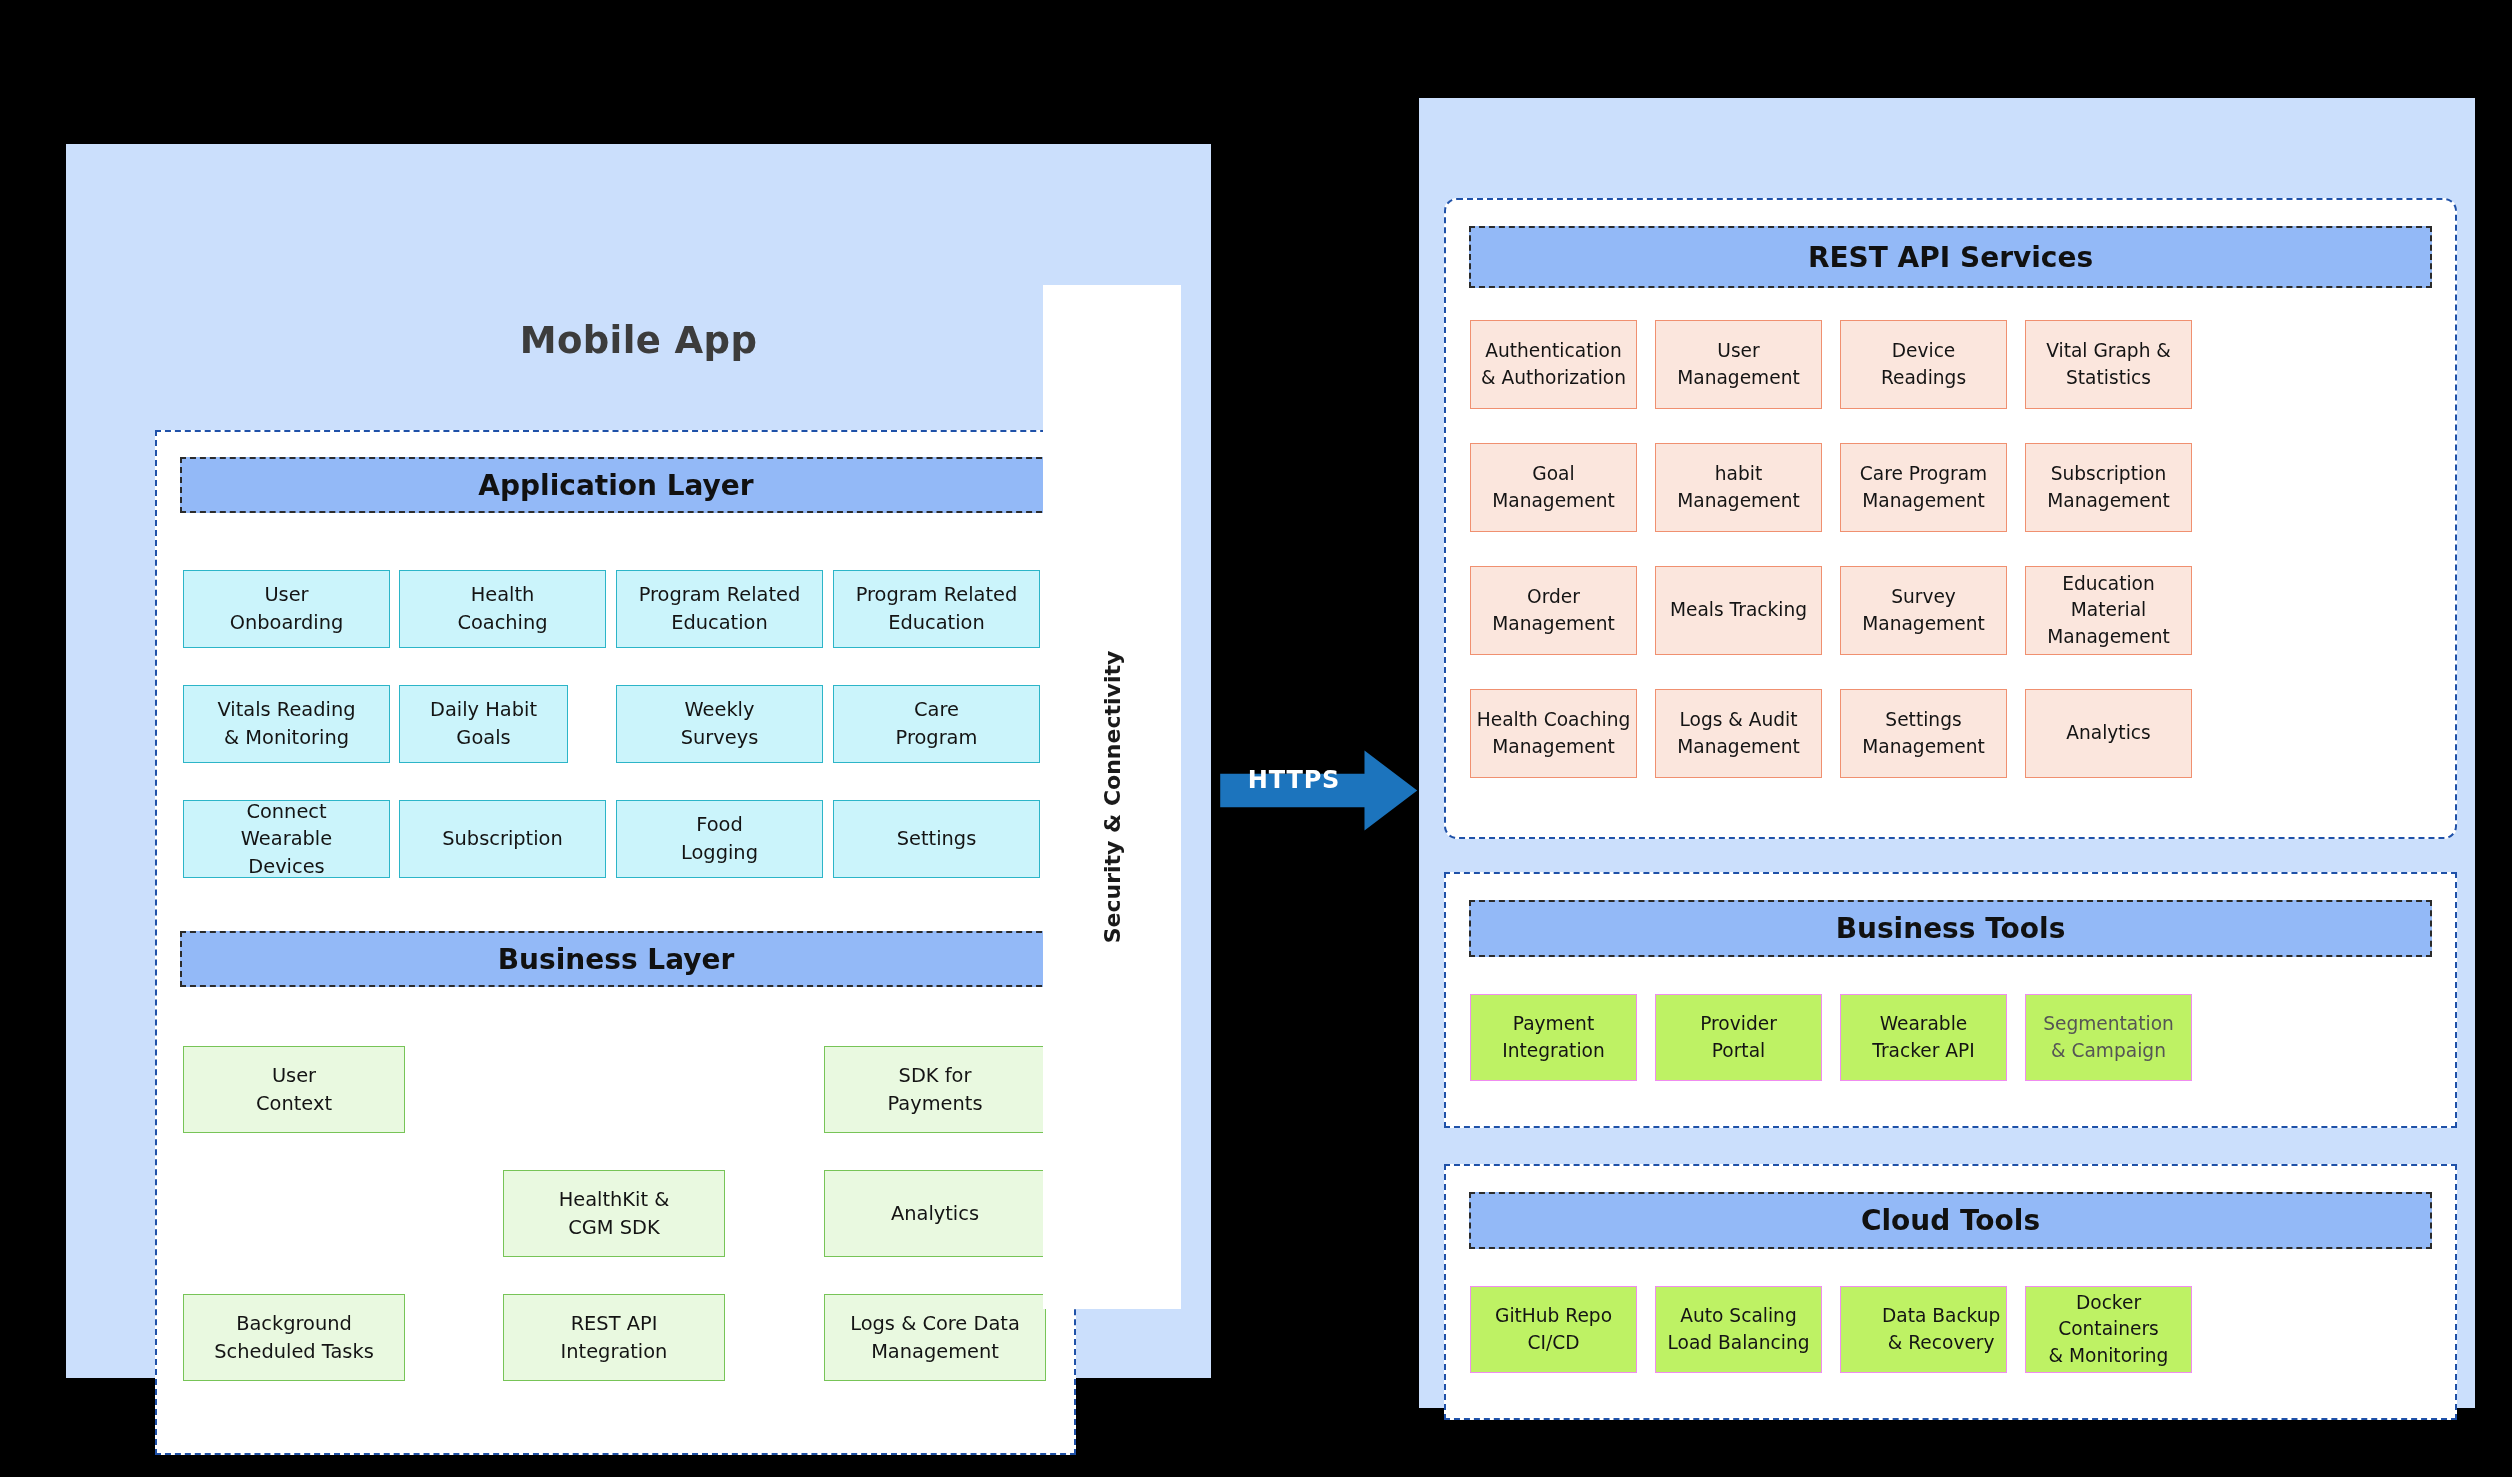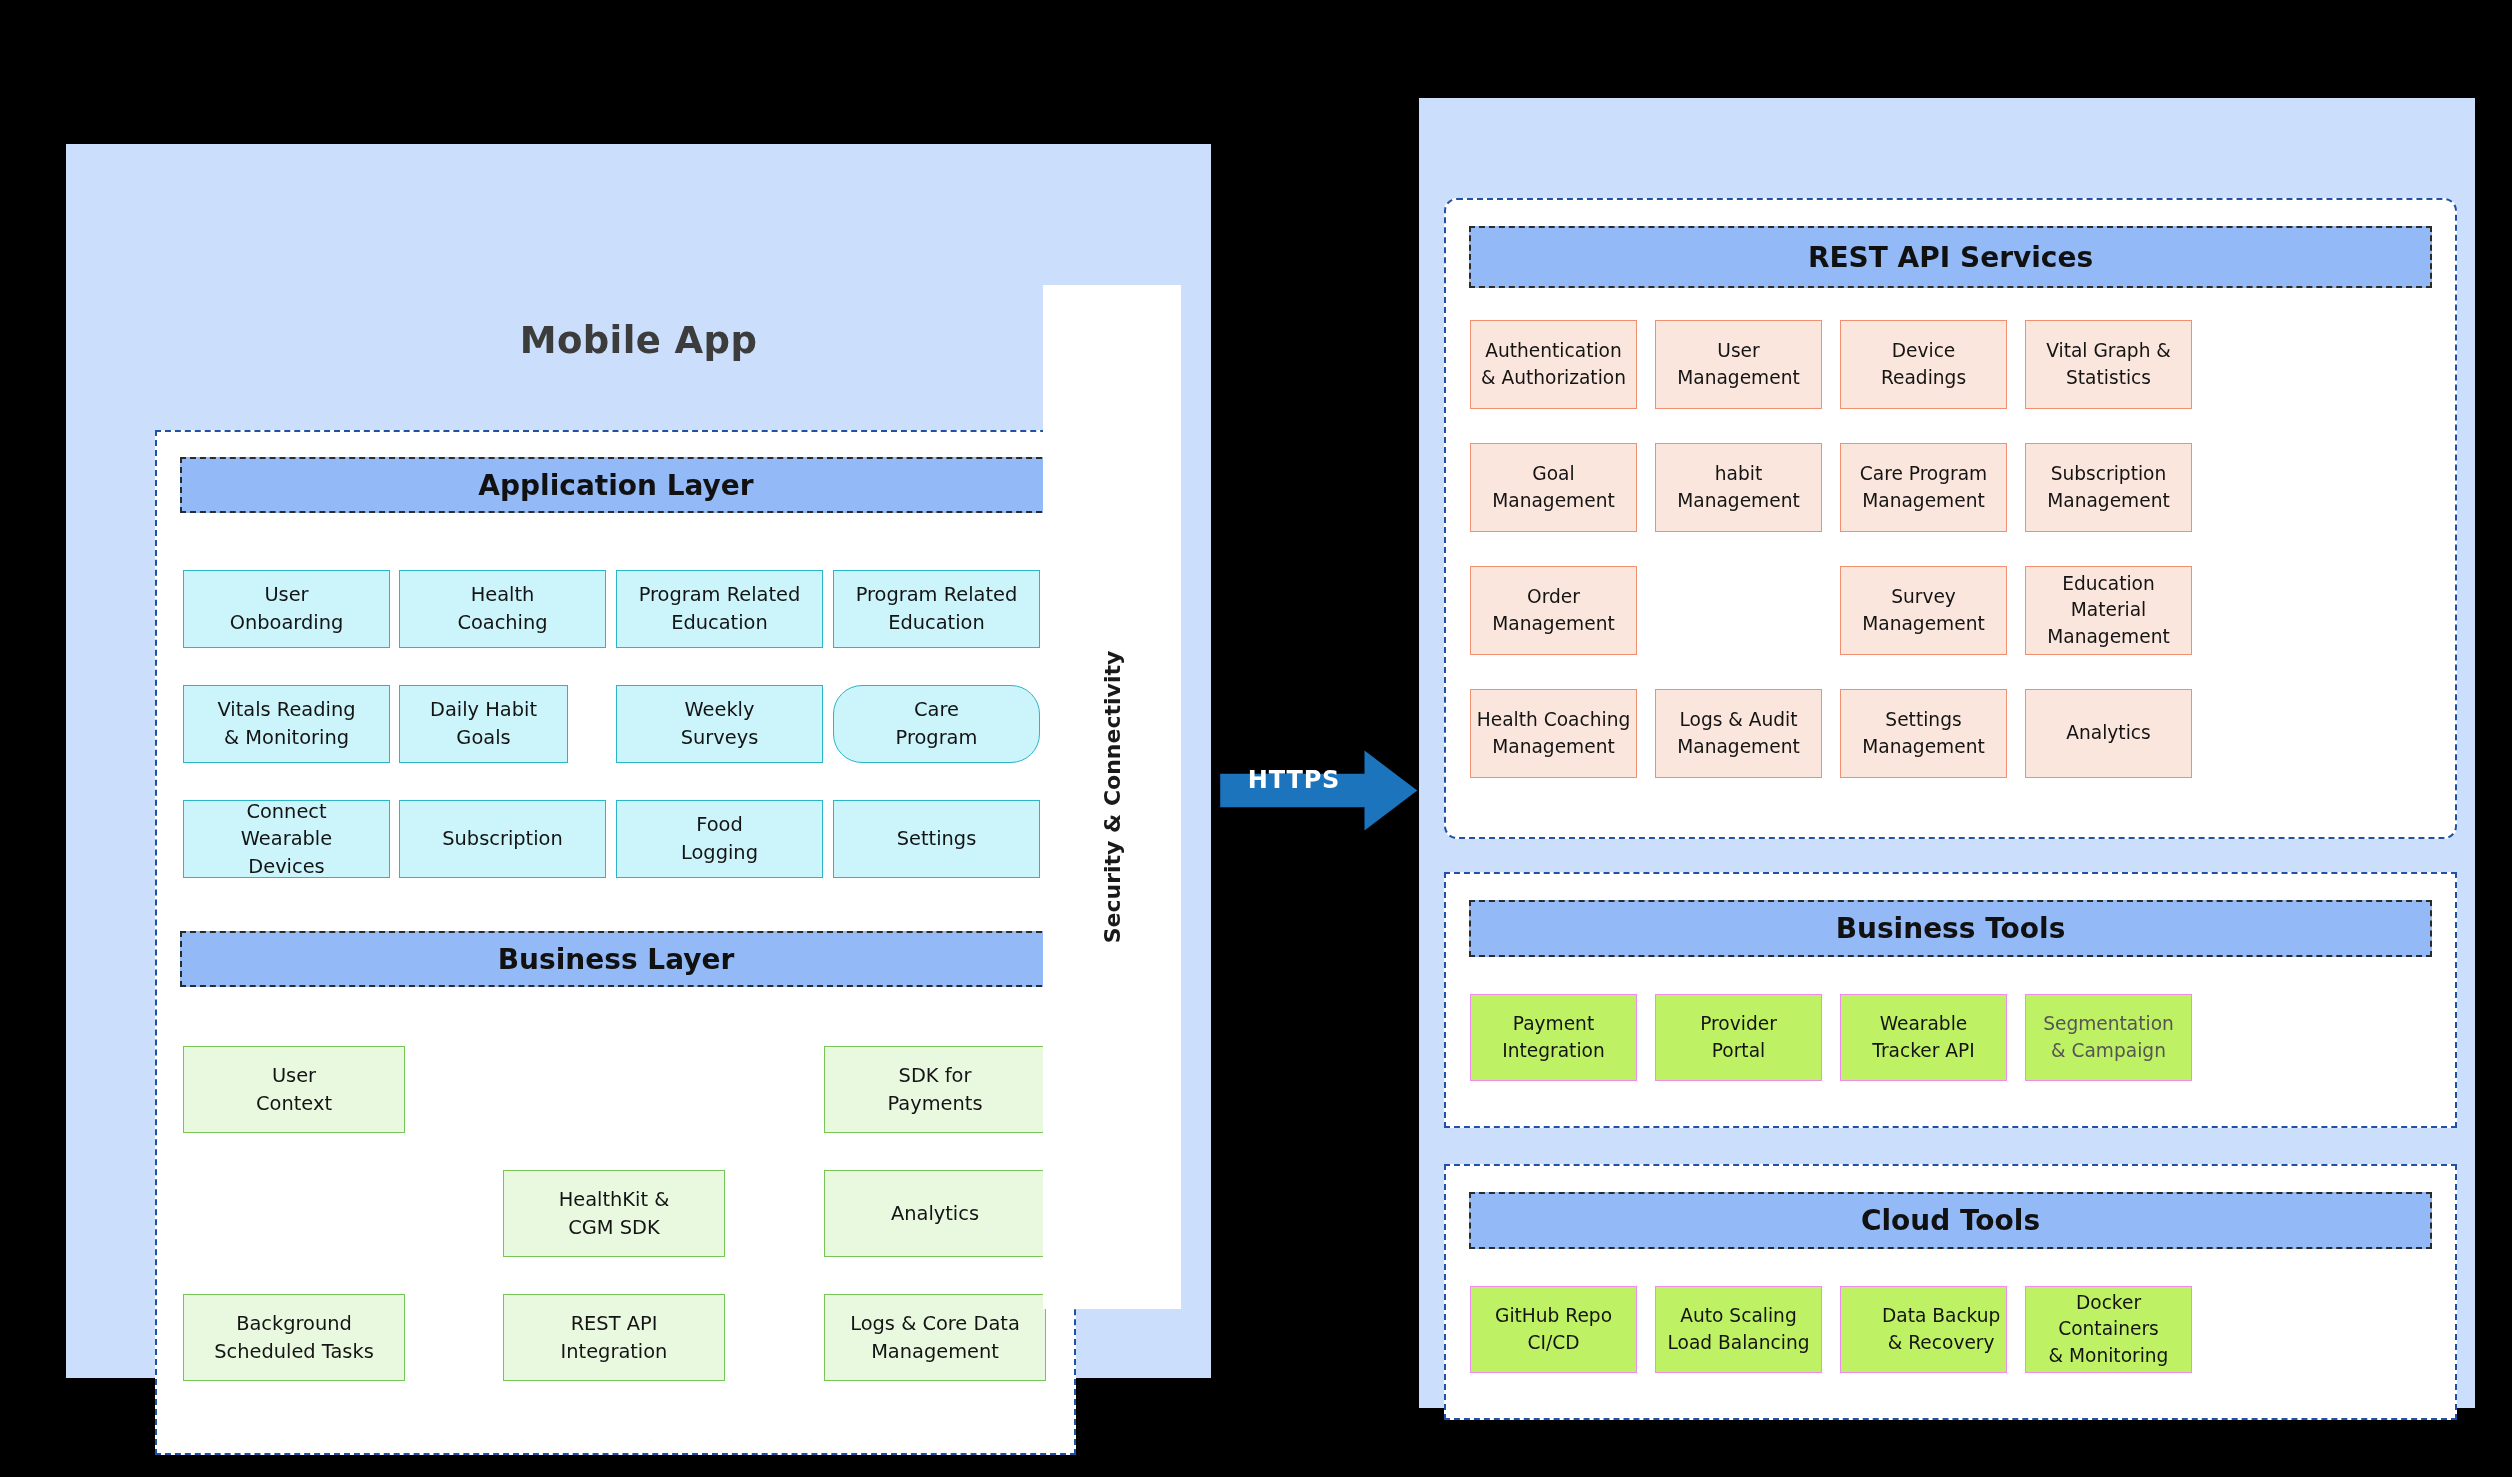--- a/index.html
+++ b/index.html
@@ -173,21 +173,21 @@
         <span>&amp; Monitoring</span>
       </div>
       <div class="card app" style="left: 242px; top: 253px; width: 169px; height: 78px; font-size: 19.4px;">
         <span>Daily Habit</span>
         <span>Goals</span>
       </div>
       <div class="card app" style="left: 459px; top: 253px; width: 207px; height: 78px; font-size: 19.4px;">
         <span>Weekly</span>
         <span>Surveys</span>
       </div>
-      <div class="card app" style="left: 676px; top: 253px; width: 207px; height: 78px; font-size: 19.4px; border-radius: 29px;">
+      <div class="card app" style="left: 676px; top: 253px; width: 207px; height: 78px; font-size: 19.4px;">
         <span>Care</span>
         <span>Program</span>
       </div>
       <div class="card app" style="left: 26px; top: 368px; width: 207px; height: 78px; font-size: 19.4px;">
         <span>Connect</span>
         <span>Wearable</span>
         <span>Devices</span>
       </div>
       <div class="card app" style="left: 242px; top: 368px; width: 207px; height: 78px; font-size: 19.4px;">
         <span>Subscription</span>
@@ -276,20 +276,23 @@
       <span>Management</span>
     </div>
     <div class="card api" style="left: 579px; top: 243px; width: 167px; height: 89px; font-size: 18.6px;">
       <span>Subscription</span>
       <span>Management</span>
     </div>
     <div class="card api" style="left: 24px; top: 366px; width: 167px; height: 89px; font-size: 18.6px;">
       <span>Order</span>
       <span>Management</span>
     </div>
+    <div class="card api" style="left: 209px; top: 366px; width: 167px; height: 89px; font-size: 18.6px;">
+      <span>Meals Tracking</span>
+    </div>
     <div class="card api" style="left: 394px; top: 366px; width: 167px; height: 89px; font-size: 18.6px;">
       <span>Survey</span>
       <span>Management</span>
     </div>
     <div class="card api" style="left: 579px; top: 366px; width: 167px; height: 89px; font-size: 18.6px;">
       <span>Education</span>
       <span>Material</span>
       <span>Management</span>
     </div>
     <div class="card api" style="left: 24px; top: 489px; width: 167px; height: 89px; font-size: 18.6px;">

